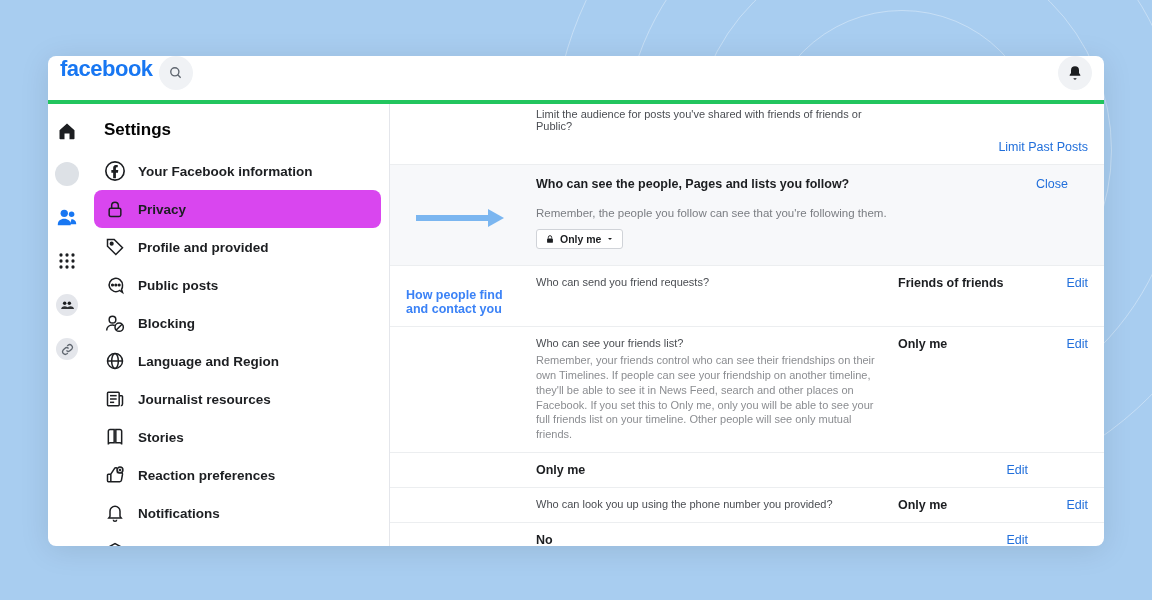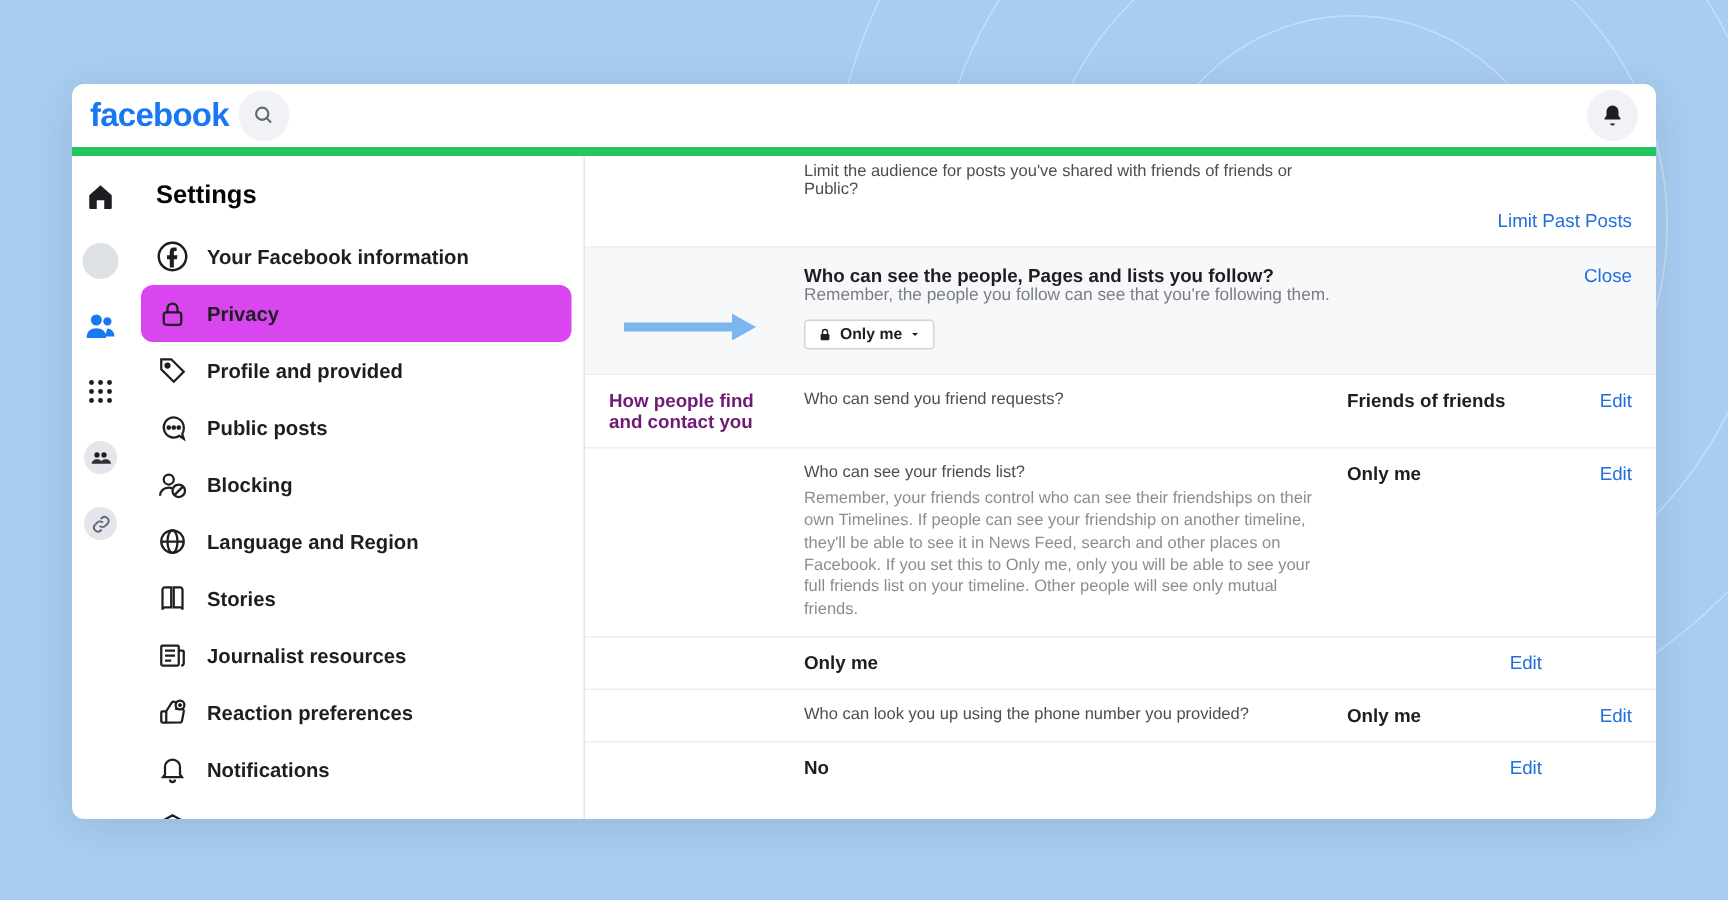--- a/index.html
+++ b/index.html
@@ -33,23 +33,22 @@
     width: 1056px; height: 490px;
     background: #fff;
     border-radius: 8px;
     box-shadow: 0 4px 30px rgba(0,0,0,0.1);
     overflow: hidden;
     display: flex;
     flex-direction: column;
   }
   .topbar {
     height: 48px;
-    border-bottom: 6px solid #22c55e;
-    display: flex;
-    align-items: center;
+    border-bottom: 4px solid #22c55e;
+    display: flex;
     padding: 0 12px;
     gap: 0;
   }
   .logo {
     color: #1877f2;
     font-weight: 800;
     font-size: 22px;
     letter-spacing: -0.5px;
   }
   .search-btn {
@@ -144,21 +143,22 @@
     grid-template-columns: 122px 1fr 130px 52px;
     gap: 8px;
     padding: 10px 16px;
     border-top: 1px solid #eceef0;
     align-items: start;
   }
   .row.first { border-top: none; padding-top: 4px;}
   .row .section-label {
     font-size: 12.5px;
     font-weight: 700;
-    color: #701a75;
+    color: #3b82f6;
+    margin-top: 12px;
   }
   .row .q { color: #4a4d52; font-size: 11px; }
   .row .desc { color: #8b8d91; font-size: 11px; line-height: 1.35; margin-top: 4px;}
   .row .val {
     font-size: 12.5px;
     font-weight: 700;
     color: #1c1e21;
   }
   .row .action {
     color: #216fdb;
@@ -172,31 +172,30 @@
     display: grid;
     grid-template-columns: 122px 1fr 52px;
     gap: 8px;
     border-top: 1px solid #eceef0;
     position: relative;
   }
   .expanded-panel .title {
     font-weight: 700;
     color: #1c1e21;
     font-size: 12.5px;
-    margin-bottom: 0;
+    margin-bottom: 16px;
   }
   .expanded-panel .sub {
     color: #7a7d82;
     font-size: 11.5px;
     margin-bottom: 10px;
   }
   .expanded-panel .close {
     color: #216fdb;
     font-size: 12.5px;
-    text-align: right;
     cursor: pointer;
   }
   .dropdown-pill {
     display: inline-flex;
     align-items: center;
     gap: 5px;
     border: 1px solid #d0d3d8;
     border-radius: 3px;
     padding: 3px 8px;
     background: #fff;
@@ -361,37 +360,37 @@
                 <circle cx="12" cy="12" r="9"></circle>
                 <ellipse cx="12" cy="12" rx="4" ry="9"></ellipse>
                 <line x1="3" y1="12" x2="21" y2="12"></line>
               </svg>
             </span>
             <span>Language and Region</span>
           </div>
           <div class="sb-item">
             <span class="icon">
               <svg width="20" height="20" viewBox="0 0 24 24" fill="none" stroke="#1c1e21" stroke-width="1.8">
-                <path d="M4 5a2 2 0 0 1 2-2h5v16H6a2 2 0 0 0-2 2z"></path>
-                <path d="M20 5a2 2 0 0 0-2-2h-5v16h5a2 2 0 0 1 2 2z"></path>
-              </svg>
-            </span>
-            <span>Stories</span>
-          </div>
-          <div class="sb-item">
-            <span class="icon">
-              <svg width="20" height="20" viewBox="0 0 24 24" fill="none" stroke="#1c1e21" stroke-width="1.8">
                 <rect x="3" y="4" width="14" height="16" rx="1"></rect>
                 <path d="M17 8h3a1 1 0 0 1 1 1v9a2 2 0 0 1-2 2"></path>
                 <line x1="6" y1="8" x2="14" y2="8"></line>
                 <line x1="6" y1="12" x2="14" y2="12"></line>
                 <line x1="6" y1="16" x2="11" y2="16"></line>
               </svg>
             </span>
             <span>Journalist resources</span>
+          </div>
+          <div class="sb-item">
+            <span class="icon">
+              <svg width="20" height="20" viewBox="0 0 24 24" fill="none" stroke="#1c1e21" stroke-width="1.8">
+                <path d="M4 5a2 2 0 0 1 2-2h5v16H6a2 2 0 0 0-2 2z"></path>
+                <path d="M20 5a2 2 0 0 0-2-2h-5v16h5a2 2 0 0 1 2 2z"></path>
+              </svg>
+            </span>
+            <span>Stories</span>
           </div>
           <div class="sb-item">
             <span class="icon">
               <svg width="20" height="20" viewBox="0 0 24 24" fill="none" stroke="#1c1e21" stroke-width="1.8">
                 <path d="M7 11v9H4a1 1 0 0 1-1-1v-7a1 1 0 0 1 1-1zm0 0l4.5-7A2 2 0 0 1 15 5v4h4a2 2 0 0 1 2 2.3l-1.3 7A2 2 0 0 1 17.7 20H7"></path>
                 <circle cx="18" cy="6" r="3.5" fill="#fff"></circle>
                 <path d="M16.5 6h3M18 4.5v3"></path>
               </svg>
             </span>
             <span>Reaction preferences</span>

